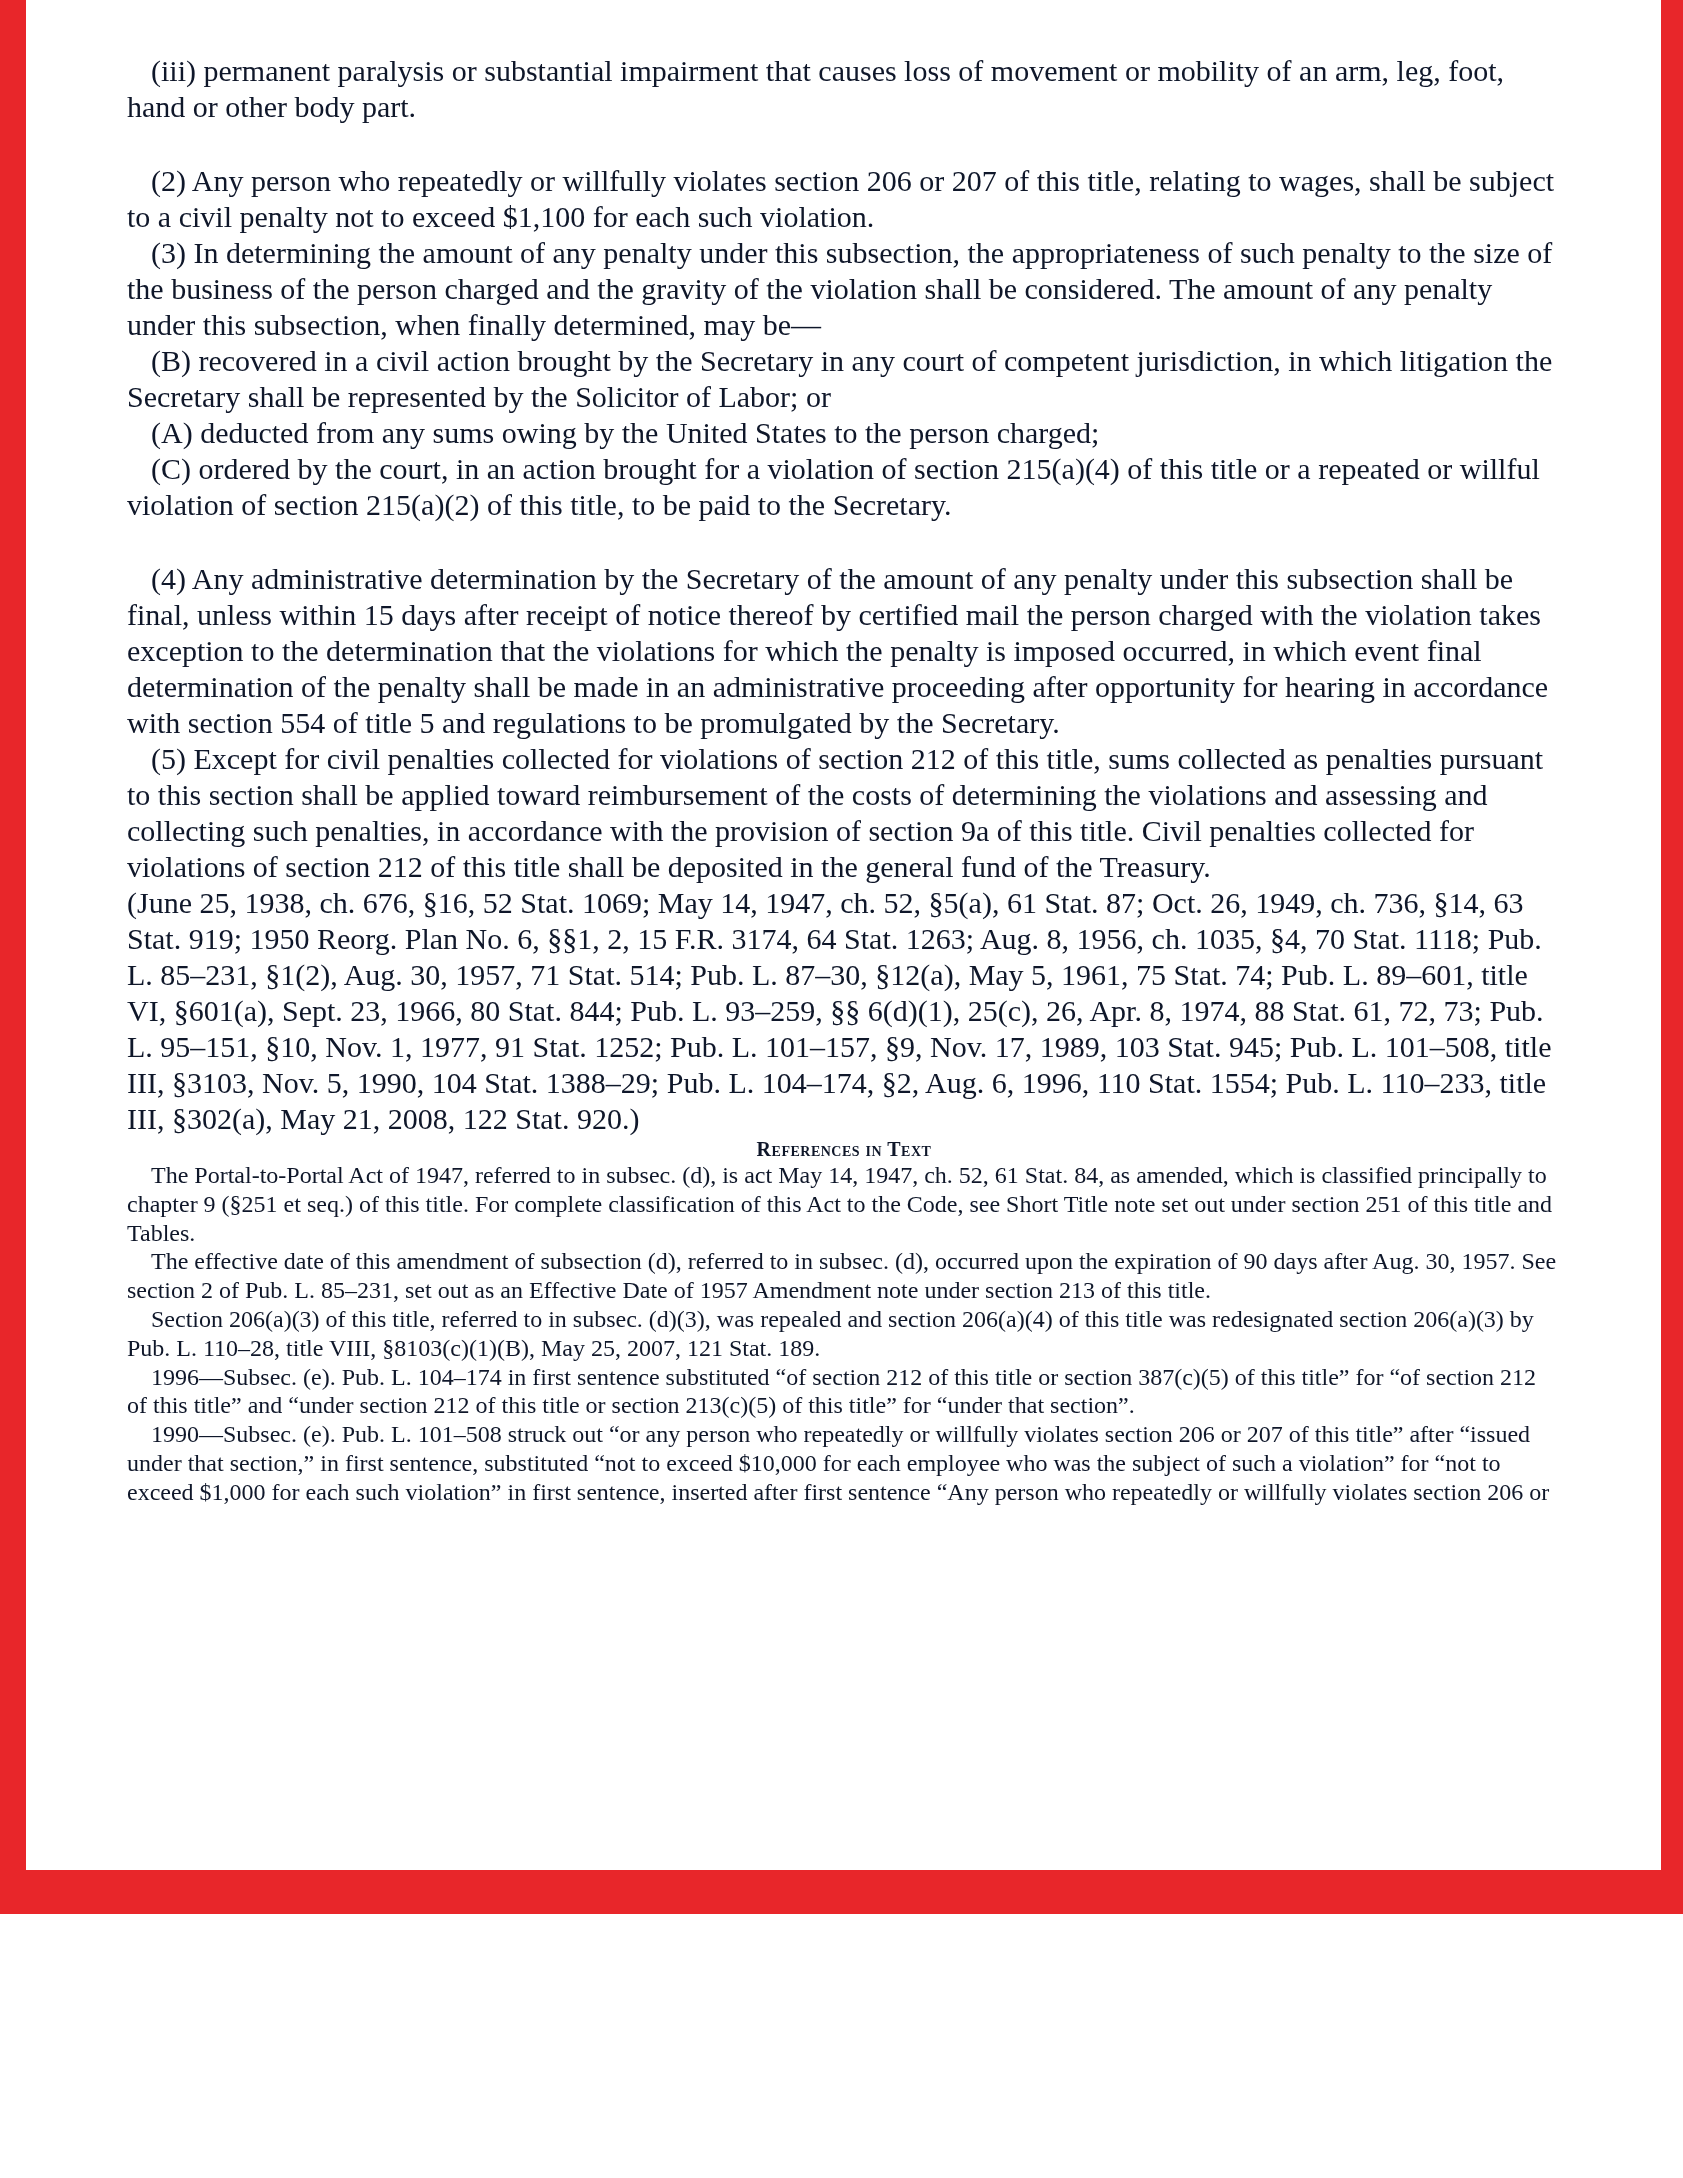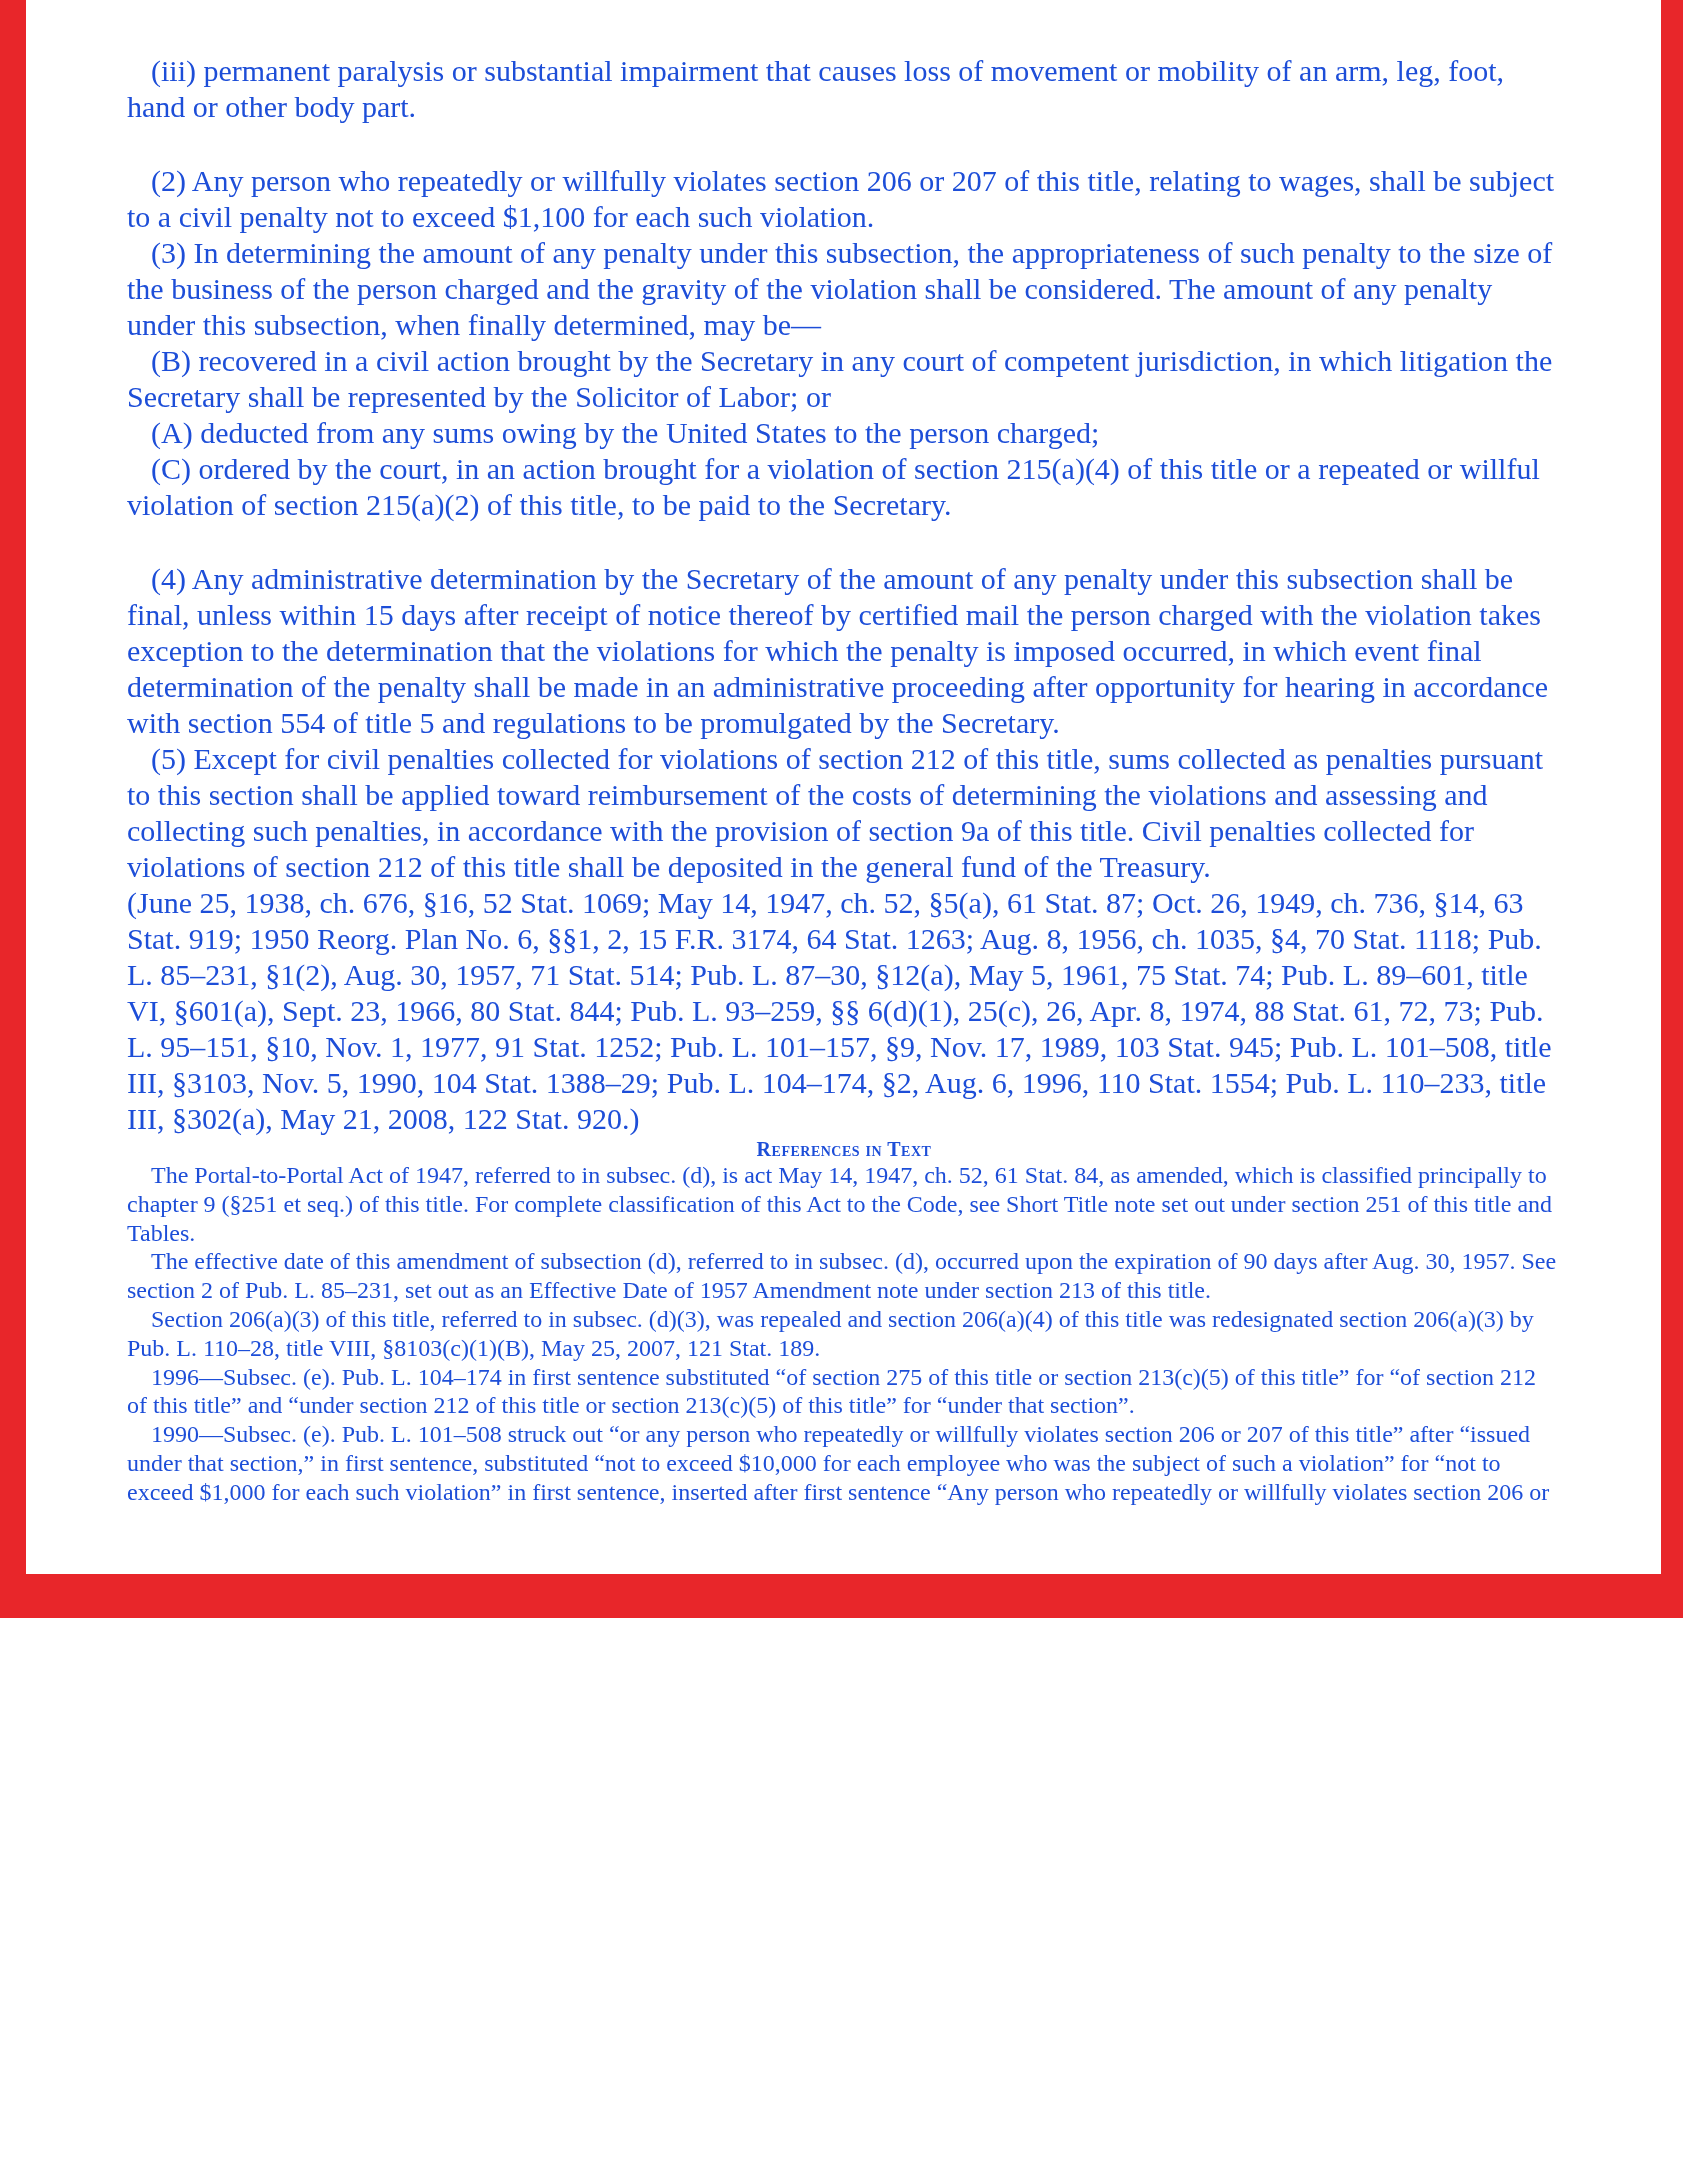--- a/index.html
+++ b/index.html
@@ -1,25 +1,25 @@
 <!DOCTYPE html>
 <html style="--edge-color: #e8262a;"><head>
 <meta charset="utf-8">
 <style>
   :root { --edge-color: #e8262a; }
   * { box-sizing: border-box; }
   html, body { margin: 0; padding: 0; background: #ffffff; }
   .page {
     position: relative;
     width: 1683px;
-    height: 1618px;
+    height: 1914px;
     background: #ffffff;
     overflow: hidden;
     font-family: "Liberation Serif", serif;
-    color: #1d4ed8;
+    color: #0f172a;
   }
   .edge-bar { position: absolute; background: var(--edge-color); }
   .edge-left   { left: 0; top: 0; width: 26px; height: 2178px; }
   .edge-right  { right: 0; top: 0; width: 22px; height: 2178px; }
   .edge-bottom { left: 0; bottom: 0; width: 1683px; height: 44px; }
 
   .text-column {
     position: absolute;
     left: 127px;
     top: 53px;
@@ -80,21 +80,21 @@
     <p class="note-heading">References in Text</p>
 
     <p class="note-para">The Portal-to-Portal Act of 1947, referred to in subsec. (d), is act May 14, 1947, ch. 52, 61 Stat. 84, as amended, which is classified principally to chapter 9 (§251 et seq.) of this title. For complete classification of this Act to the Code, see Short Title note set out under section 251 of this title and Tables.</p>
 
     <p class="note-para">The effective date of this amendment of subsection (d), referred to in subsec. (d), occurred upon the expiration of 90 days after Aug. 30, 1957. See section 2 of Pub. L. 85–231, set out as an Effective Date of 1957 Amendment note under section 213 of this title.</p>
 
     <p class="note-para">Section 206(a)(3) of this title, referred to in subsec. (d)(3), was repealed and section 206(a)(4) of this title was redesignated section 206(a)(3) by Pub. L. 110–28, title VIII, §8103(c)(1)(B), May 25, 2007, 121 Stat. 189.</p>
 
 
 
-    <p class="note-para">1996—Subsec. (e). Pub. L. 104–174 in first sentence substituted “of section 275 of this title or section 213(c)(5) of this title” for “of section 212 of this title” and “under section 212 of this title or section 213(c)(5) of this title” for “under that section”.</p>
+    <p class="note-para">1996—Subsec. (e). Pub. L. 104–174 in first sentence substituted “of section 212 of this title or section 387(c)(5) of this title” for “of section 212 of this title” and “under section 212 of this title or section 213(c)(5) of this title” for “under that section”.</p>
 
     <p class="note-para">1990—Subsec. (e). Pub. L. 101–508 struck out “or any person who repeatedly or willfully violates section 206 or 207 of this title” after “issued under that section,” in first sentence, substituted “not to exceed $10,000 for each employee who was the subject of such a violation” for “not to exceed $1,000 for each such violation” in first sentence, inserted after first sentence “Any person who repeatedly or willfully violates section 206 or</p>
 
   </div>
 
   <div class="edge-bar edge-left"></div>
   <div class="edge-bar edge-right"></div>
   <div class="edge-bar edge-bottom"></div>
 
 </div>

